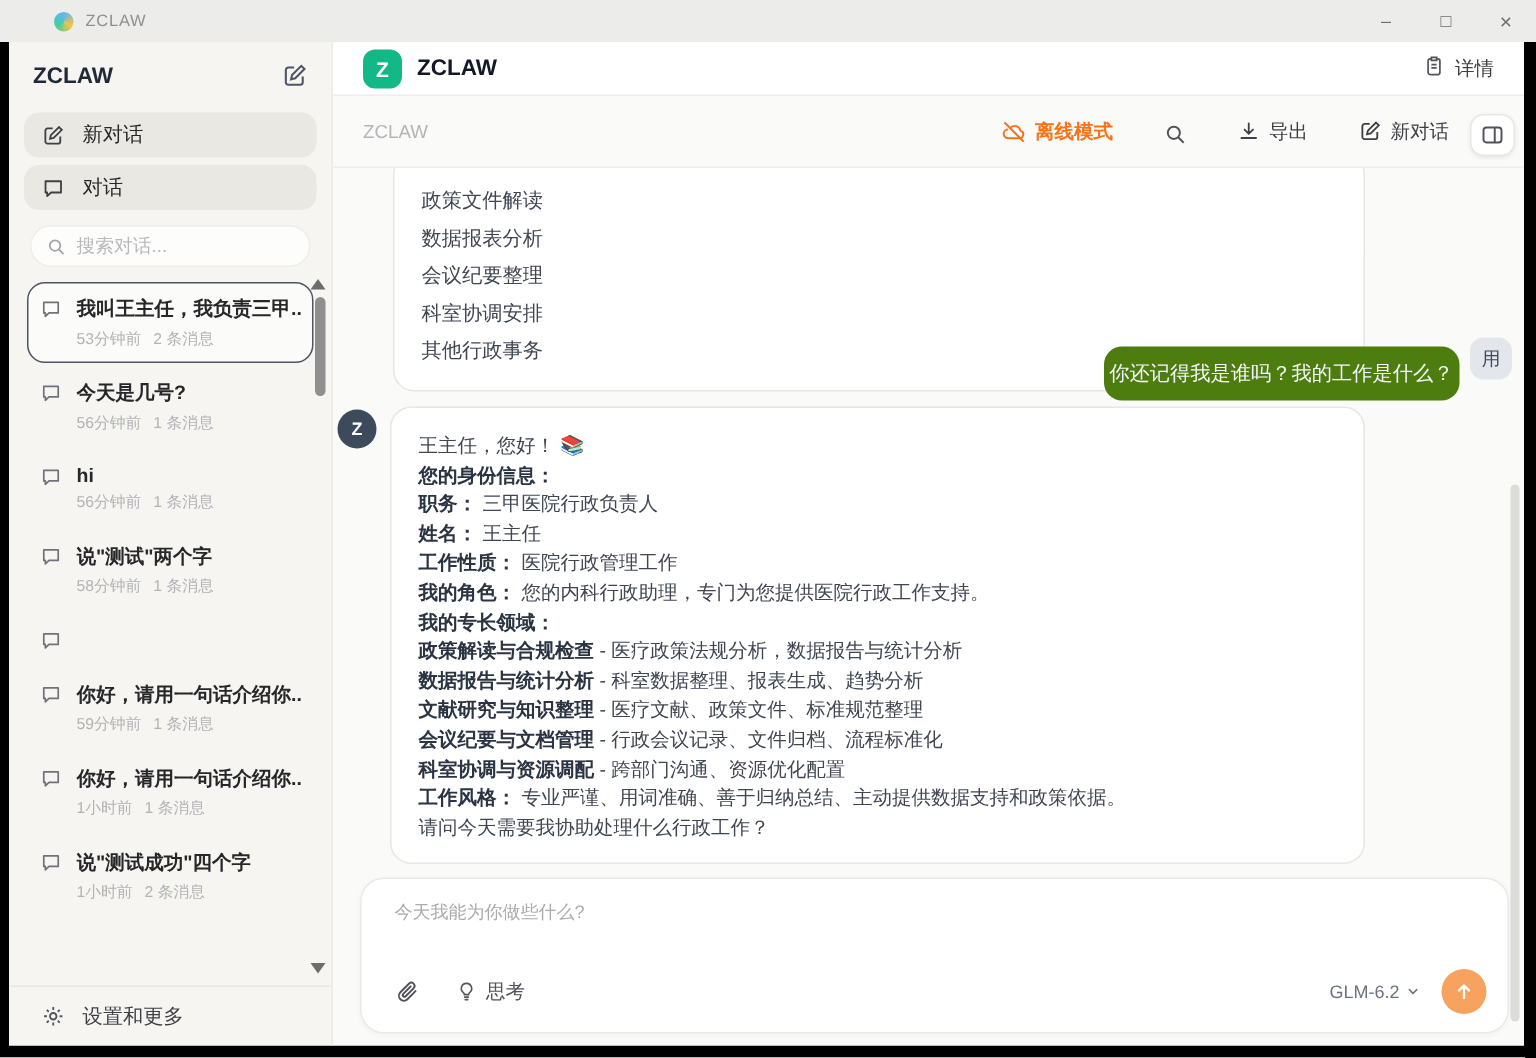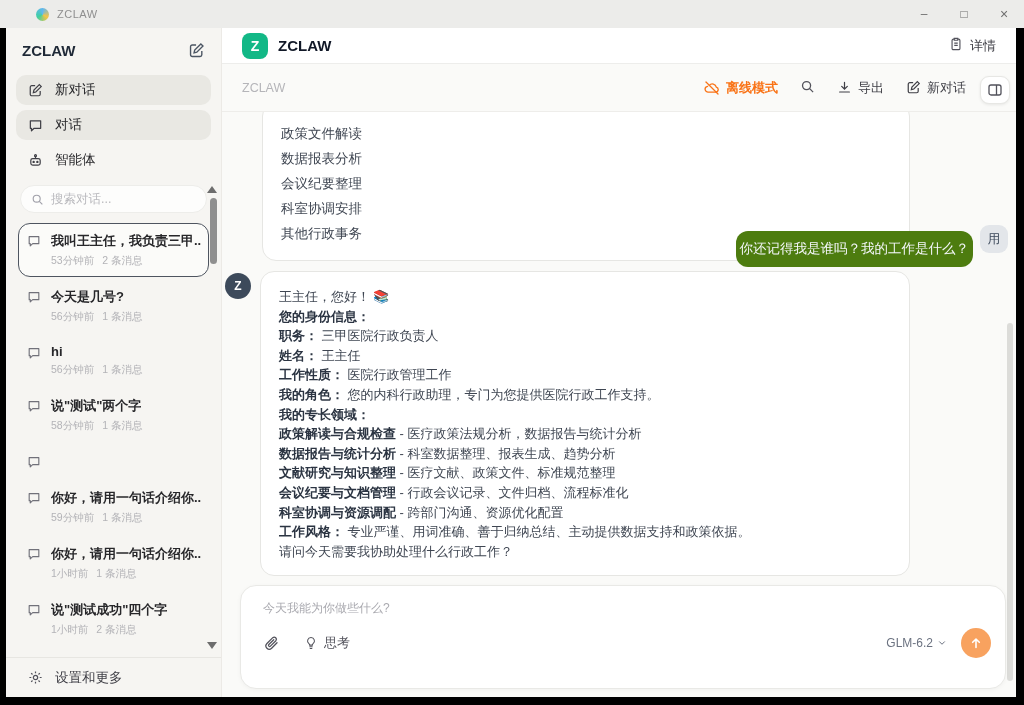--- a/index.html
+++ b/index.html
@@ -59,21 +59,21 @@
                  border-bottom:1px solid #ededeb; display:flex; align-items:center; padding:0 20px; }
   .mh-logo { width:26px; height:26px; border-radius:8px; background:#12b886; color:#fff; font-weight:bold;
              font-size:14px; display:flex; align-items:center; justify-content:center; }
   .mh-name { font-size:15px; font-weight:bold; color:#111827; margin-left:10px; }
   .mh-details { margin-left:auto; display:flex; align-items:flex-start; gap:7px; font-size:13px; color:#3f3f46; cursor:pointer;font-family:Liberation Mono, monospace; }
   .mh-details .ico { display:flex; color:#52525b; }
 
   .toolbar { position:absolute; left:0; right:0; top:36px; height:48px; border-bottom:1px solid #eeedea;
              display:flex; align-items:center; padding:0 20px; }
   .tb-crumb { font-size:12.5px; color:#b5b5b9; }
-  .tool-right { margin-left:auto; display:flex; align-items:flex-start; gap:22px; margin-right:30px; }
+  .tool-right { margin-left:auto; display:flex; align-items:flex-end; gap:34px; margin-right:30px; }
   .tool-offline { display:flex; align-items:center; gap:6px; color:#f97316; font-size:13px; font-weight:bold; cursor:pointer; }
   .tool-btn { display:flex; align-items:center; gap:6px; font-size:13px; color:#3f3f46; cursor:pointer; }
   .tool-icon-btn { display:flex; color:#52525b; cursor:pointer; }
   .panel-btn { position:absolute; right:6px; top:12px; width:30px; height:28px; background:#fff;
                border:1px solid #e7e7e4; border-radius:9px; box-shadow:0 1px 3px rgba(0,0,0,.08);
                display:flex; align-items:center; justify-content:center; color:#52525b; cursor:pointer; }
 
   .chat { position:absolute; left:0; right:0; top:84px; bottom:0; overflow:hidden; }
   .card { background:#fff; border:1px solid #e6e6e3; border-radius:14px; }
   .card-top { position:absolute; left:40px; top:-10px; width:648px; padding:18px 18px 14px 18px; }
@@ -90,21 +90,21 @@
   .msg-line .b { font-weight:bold; color:#2b3442; }
   .chat-scroll-thumb { position:absolute; right:3px; top:211px; width:6px; height:358px;
                        background:#dcdcd9; border-radius:3px; cursor:pointer; }
 
   
   .composer { position:absolute; left:18px; right:10px; top:557px; height:104px; background:#fff;
               border:1px solid #e9e9e6; border-radius:16px; box-shadow:0 1px 4px rgba(0,0,0,.04); z-index:5; }
   .composer textarea { position:absolute; left:22px; top:14px; right:22px; height:40px; border:0; outline:0;
                        resize:none; font-size:12px; color:#8b5cf6; font-family:inherit; background:transparent; }
   .composer textarea::placeholder { color:#aaaab0; }
-  .composer-row { position:absolute; left:22px; right:14px; bottom:30px; display:flex; align-items:center; }
+  .composer-row { position:absolute; left:22px; right:14px; bottom:12px; display:flex; align-items:center; }
   .c-attach { display:flex; color:#52525b; cursor:pointer; }
   .c-think { display:flex; align-items:center; gap:6px; margin-left:24px; font-size:13px; color:#52525b; cursor:pointer; }
   .c-think .ico { display:flex; }
   .c-model { margin-left:auto; display:flex; align-items:center; gap:4px; font-size:12px; color:#6b7280;
              margin-right:14px; cursor:pointer; }
   .c-send { width:30px; height:30px; border-radius:50%; background:#f8a25f; border:0; display:flex;
             align-items:center; justify-content:center; color:#fff; cursor:pointer; }
   svg { display:block; }
 </style>
 </head>
@@ -145,32 +145,20 @@
           </span>
           <span>新对话</span>
         </div>
         <div class="nav-item pill">
           <span class="ico">
             <svg width="15" height="15" viewBox="0 0 16 16" fill="none" stroke="currentColor" stroke-width="1.3" stroke-linejoin="round">
               <path d="M2.5 3h11v8h-7l-2.8 2.6V11H2.5z"></path>
             </svg>
           </span>
           <span>对话</span>
-        </div>
-        <div class="nav-item">
-          <span class="ico">
-            <svg width="15" height="15" viewBox="0 0 16 16" fill="none" stroke="currentColor" stroke-width="1.3">
-              <rect x="3" y="6" width="10" height="7" rx="2"></rect>
-              <path d="M8 6V3.8"></path>
-                <circle cx="8" cy="2.8" r="1"></circle>
-              <circle cx="6" cy="9.5" r="0.6" fill="currentColor"></circle>
-                <circle cx="10" cy="9.5" r="0.6" fill="currentColor"></circle>
-            </svg>
-          </span>
-          <span>智能体</span>
         </div>
       </div>
 
       <div class="sb-search">
         <span style="color:#a1a1aa;display:flex;">
           <svg width="13" height="13" viewBox="0 0 16 16" fill="none" stroke="currentColor" stroke-width="1.4">
             <circle cx="7" cy="7" r="4.3"></circle>
               <path d="M10.3 10.3L14 14"></path>
           </svg>
         </span>

